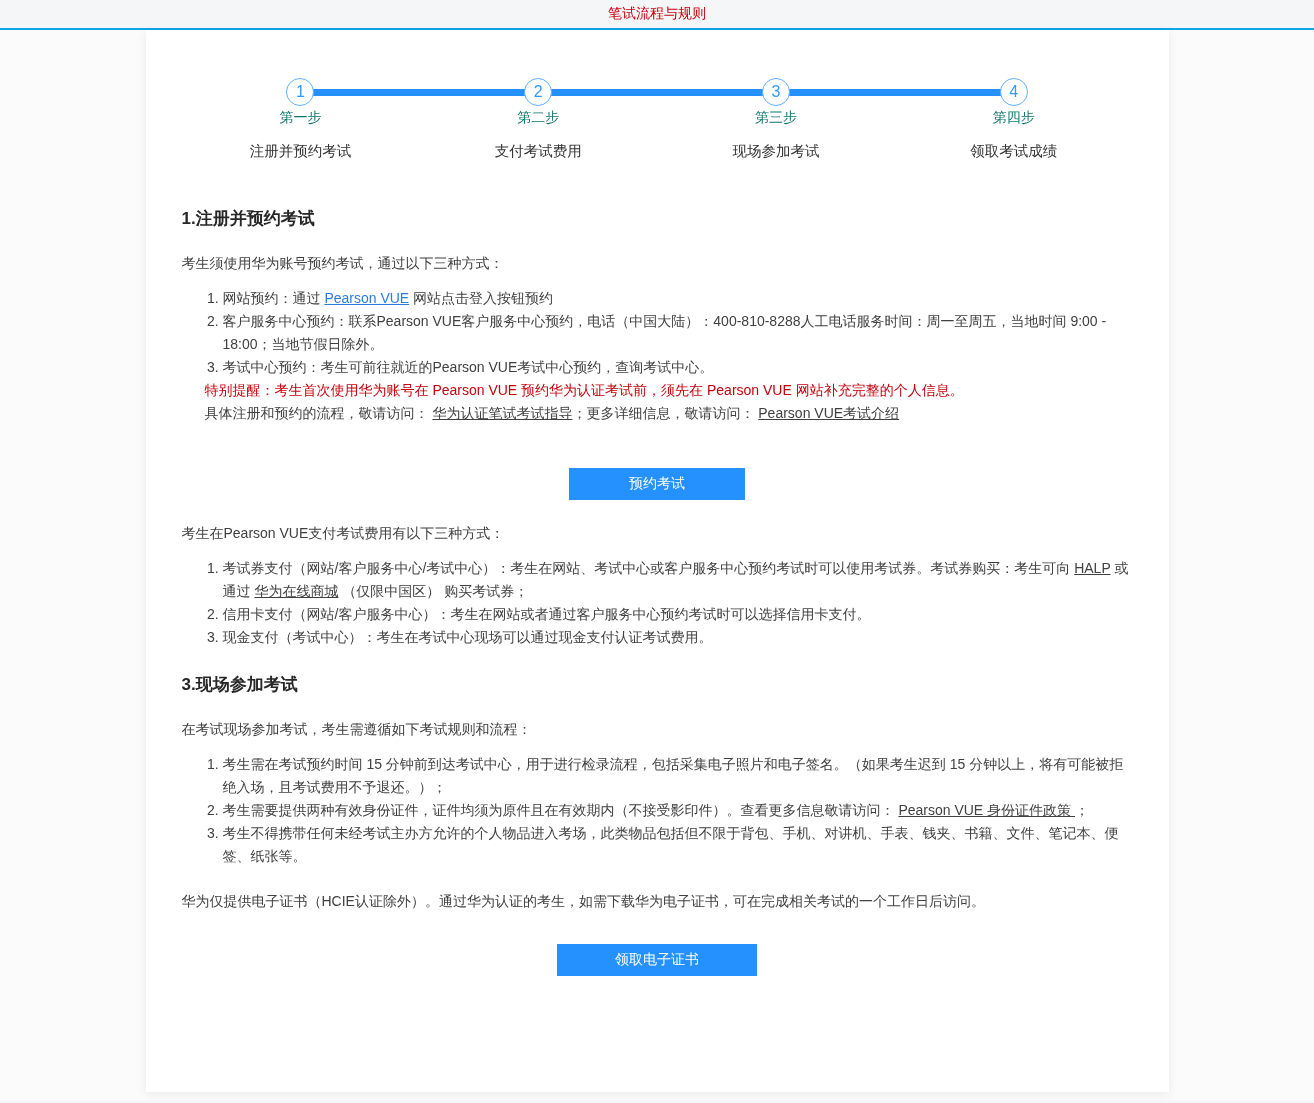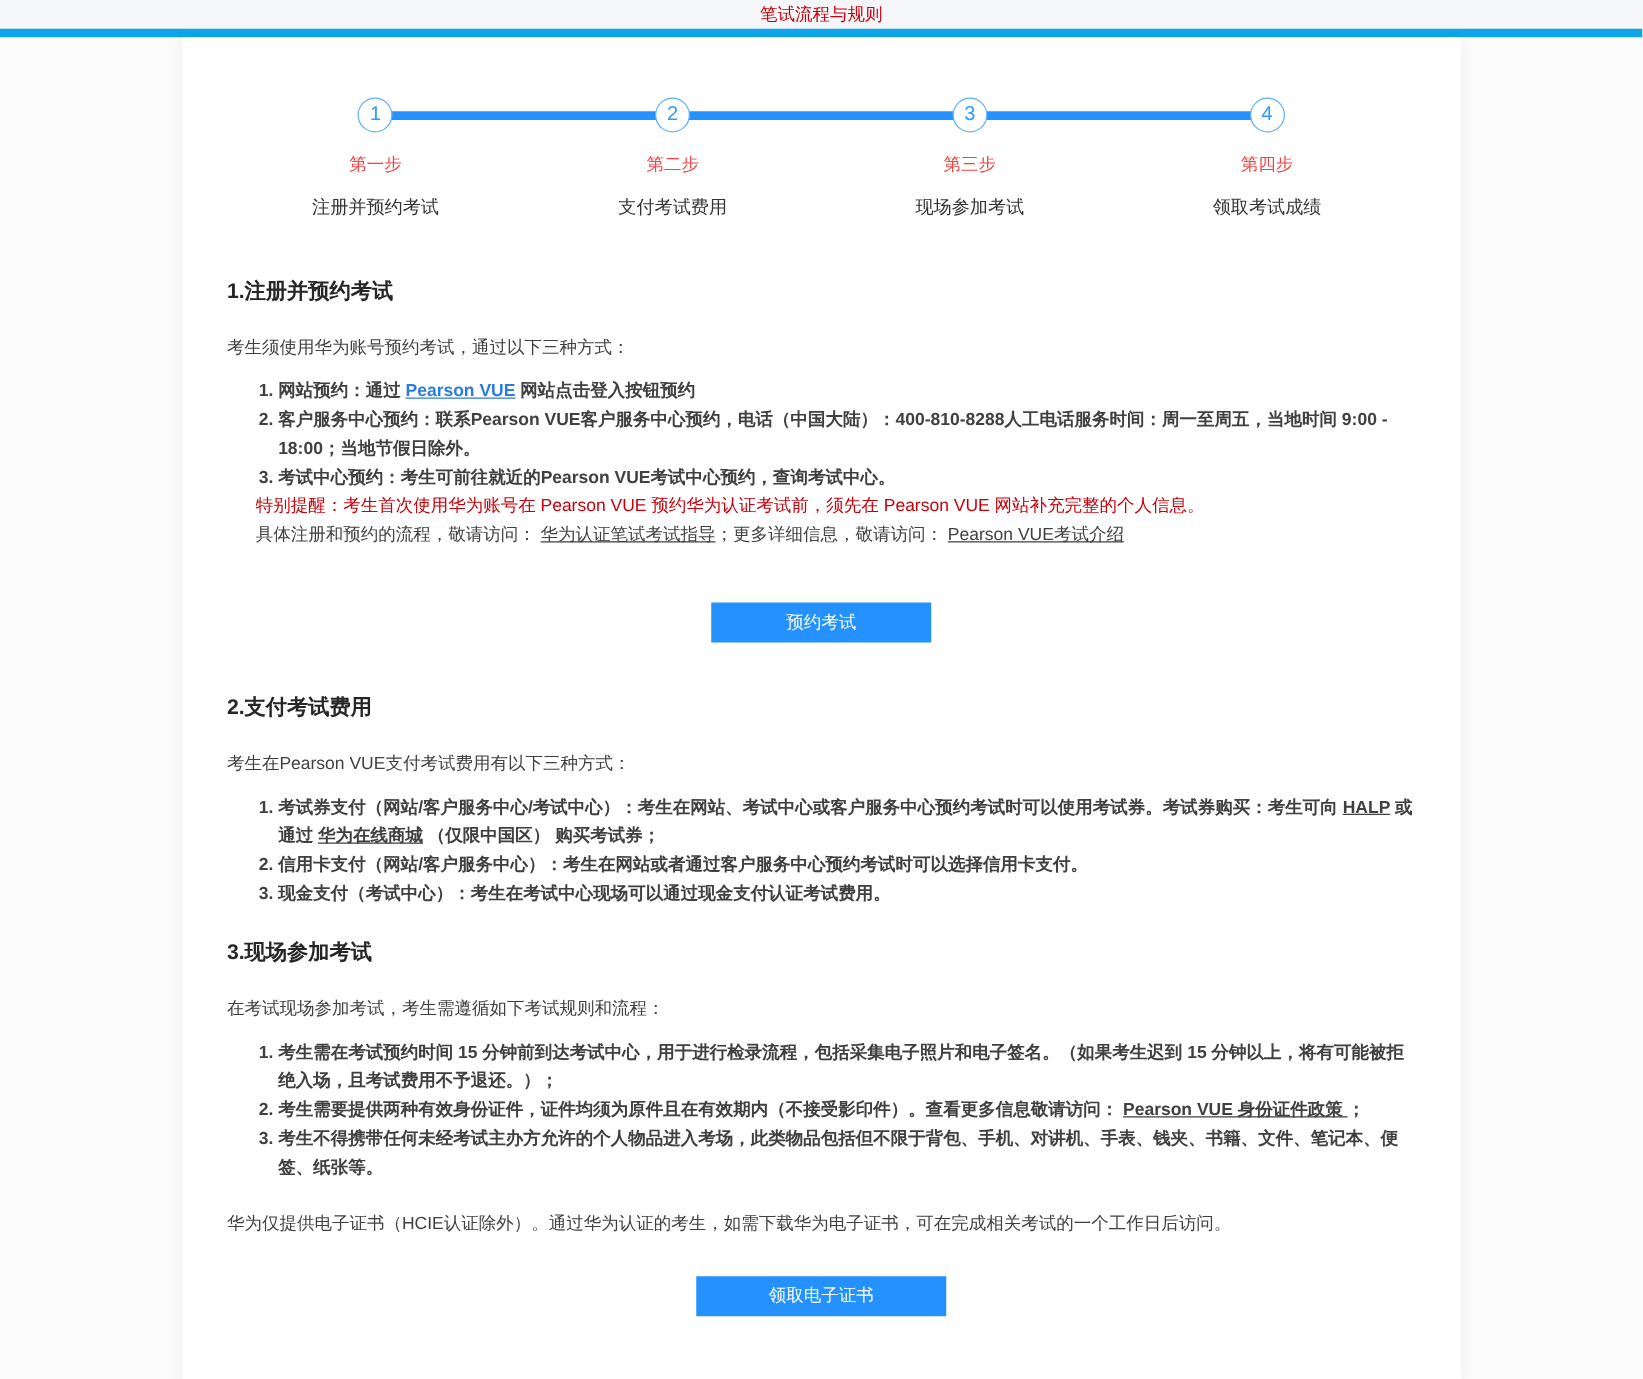--- a/index.html
+++ b/index.html
@@ -7,21 +7,21 @@
   body {
     font-family:"Liberation Sans","DejaVu Sans",sans-serif;
     background:#f5f6f7;
     color:#404040;
     font-size:14px;
   }
   
   .tabbar {
     width:100%; height:30px;
     background:#f5f6f8;
-    border-bottom:7px solid #0ea5e9;
+    border-bottom:2px solid #0ea5e9;
   }
   .tabbar-inner { width:1023px; margin:0 auto; height:100%; display:flex; }
   .tab {
     flex:1; display:flex; align-items:center; justify-content:center;
     font-size:14px; color:#333; cursor:pointer;
   }
   .tab.active { color:#c7000b; }
   
   .page-bg { background:#fbfbfc; padding-bottom:8px; }
   .card {
@@ -37,30 +37,30 @@
     height:7px; background:#2491ff; border-radius:4px;
   }
   .steps { display:grid; grid-template-columns:repeat(4,1fr); position:relative; }
   .step { display:flex; flex-direction:column; align-items:center; }
   .step-circle {
     width:28px; height:28px; border-radius:50%;
     background:#fff; border:1px solid #5fb0ff; color:#2d9bff;
     display:flex; align-items:center; justify-content:center;
     font-size:16px; position:relative; z-index:2;
   }
-  .step-name { margin-top:17px; color:#ef4444; font-size:14px; }
+  .step-name { margin-top:3px; color:#0f766e; font-size:14px; }
   .step-title { margin-top:15px; color:#333; font-size:14.5px; }
   
   .section-heading {
     font-size:17px; font-weight:bold; color:#262626;
   }
   .s1 .section-heading { margin-top:46px; }
   .section-intro { margin-top:22px; line-height:23px; }
   ol.rule-list { margin-top:12px; padding-left:41px; line-height:23px; }
-  ol.rule-list li { padding-left:0;font-weight:bold; }
+  ol.rule-list li { padding-left:0; }
   .indent-line { margin-left:23px; line-height:23px; }
   .red-text { color:#c7000b; }
   a.link { text-decoration:underline; cursor:pointer; }
   a.link-red { color:#404040;margin-top:48px; }
   a.link-blue { color:#2a7de0; }
   .btn-row { display:flex; justify-content:center; }
   .btn {
     background:#2491ff; color:#fff; border:none;
     font-size:14px; font-family:inherit;
     display:flex; align-items:center; justify-content:center;
@@ -119,21 +119,20 @@
           <li><span>考试中心预约：考生可前往就近的Pearson VUE考试中心预约，查询考试中心。</span></li>
         </ol>
     <div class="indent-line"><span class="red-text">特别提醒：考生首次使用华为账号在 Pearson VUE 预约华为认证考试前，须先在 Pearson VUE 网站补充完整的个人信息。</span></div>
     <div class="indent-line"><span>具体注册和预约的流程，敬请访问： </span><a class="link link-red">华为认证笔试考试指导</a><span>；更多详细信息，敬请访问： </span><a class="link link-red">Pearson VUE考试介绍</a></div>
     <div class="btn-row">
       <button class="btn btn-book">预约考试</button>
     </div>
   </div>
 
   <div class="section s2">
-    <div class="section-heading">2.支付考试费用</div>
     <p class="section-intro">考生在Pearson VUE支付考试费用有以下三种方式：</p>
     <ol class="rule-list">
           <li><span>考试券支付（网站/客户服务中心/考试中心）：考生在网站、考试中心或客户服务中心预约考试时可以使用考试券。考试券购买：考生可向 </span><a class="link link-red">HALP</a><span> 或通过 </span><a class="link link-red">华为在线商城</a><span> （仅限中国区） 购买考试券；</span></li>
           <li><span>信用卡支付（网站/客户服务中心）：考生在网站或者通过客户服务中心预约考试时可以选择信用卡支付。</span></li>
           <li><span>现金支付（考试中心）：考生在考试中心现场可以通过现金支付认证考试费用。</span></li>
         </ol>
   </div>
 
   <div class="section s3">
     <div class="section-heading">3.现场参加考试</div>

